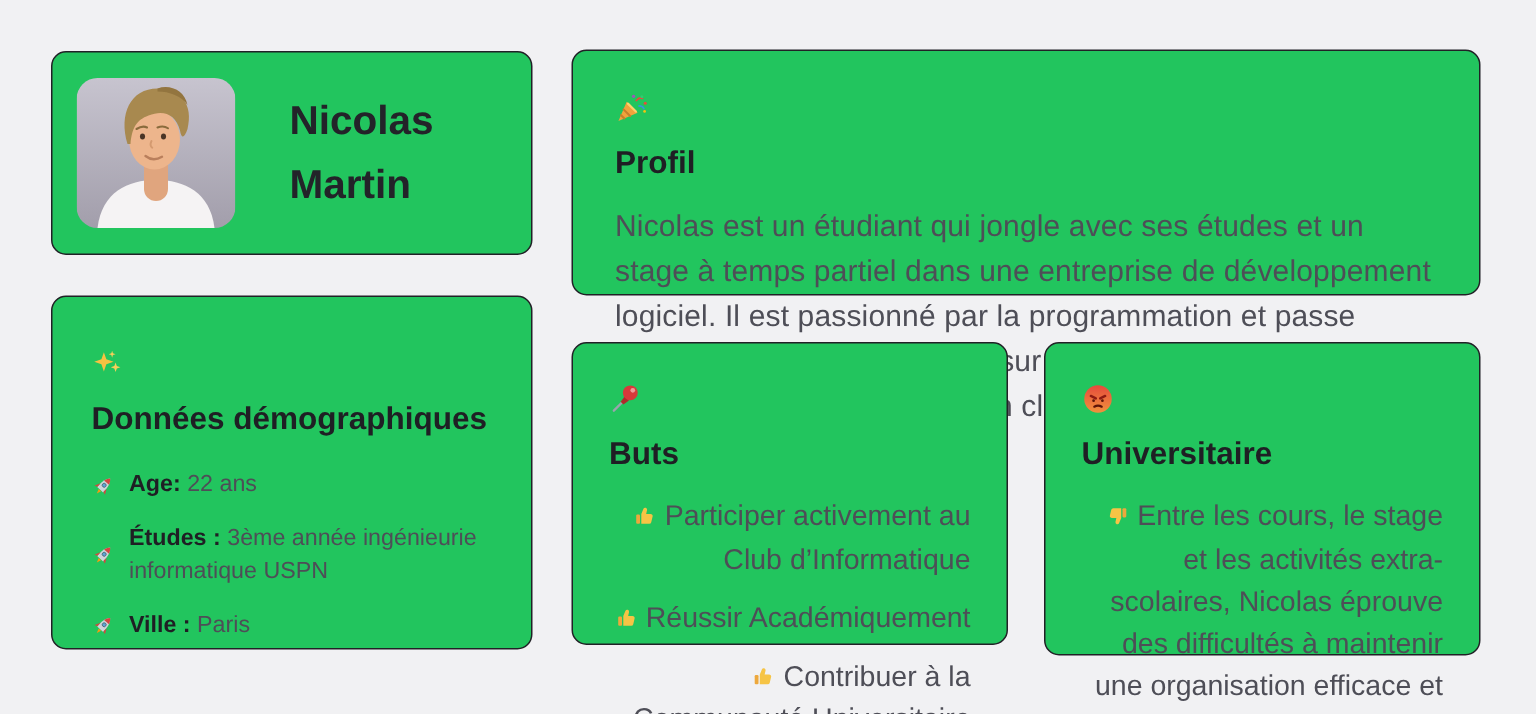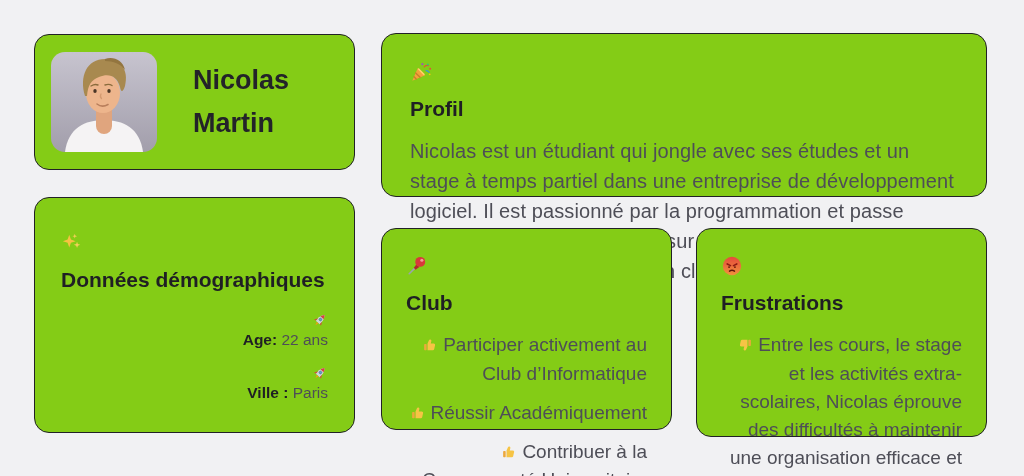--- a/index.html
+++ b/index.html
@@ -6,23 +6,23 @@
   html, body { width: 1024px; height: 476px; overflow: hidden; }
   body {
     background: #f1f1f3;
     font-family: "Liberation Sans", sans-serif;
     color: #1f1f24;
   }
   .canvas { position: relative; width: 1024px; height: 476px; }
 
   .card {
     position: absolute;
-    background: #84cc16;
+    background: #22c55e;
     border: 1.6px solid #212126;
-    border-radius: 15px;
+    border-radius: 10px;
   }
 
   
   .card-name { left: 34px; top: 34px; width: 321px; height: 136px;
     display: flex; align-items: center; padding: 16px; }
   .photo {
     width: 106px; height: 100px; border-radius: 14px; overflow: hidden;
     flex: 0 0 auto;
   }
   .photo svg { display: block; width: 100%; height: 100%; }
@@ -42,22 +42,22 @@
   .icon-lg { width: 22px; height: 22px; flex: 0 0 auto; margin-top: 3px; }
   .icon-lg svg { width: 22px; height: 22px; display: block; }
 
   .body-text {
     margin-top: 12px; font-size: 20px; line-height: 1.5;
     color: #4e4e57; letter-spacing: .1px;
   }
 
   ul.demo-list { list-style: none; margin-top: 17px; }
   ul.demo-list li {
-    display: flex; align-items: flex-end; gap: 1px;
-    margin-bottom: 13px; font-size: 15.5px; line-height: 1.45; color: #4e4e57; flex-direction: column;
+    display: flex; align-items: center; gap: 9px;
+    margin-bottom: 13px; font-size: 15.5px; line-height: 1.45; color: #4e4e57;
   }
   ul.demo-list b { color: #1f1f24; font-weight: 700; }
   .icon-sm { width: 16px; height: 16px; flex: 0 0 auto; display: inline-block; }
   .icon-sm svg { width: 16px; height: 16px; display: block; }
 
   .bullet-list { margin-top: 13px; }
   .bullet-item { font-size: 19px; line-height: 1.48; color: #4e4e57; margin-bottom: 11px; text-align: right; }
   .bullet-item .icon-sm { vertical-align: -2px; margin-right: 5px; }
 </style>
 </head>
@@ -144,36 +144,51 @@
               <g transform="rotate(42 12 12)">
             <path d="M12 2 C15 5 16 9 16 13 L16 17 L8 17 L8 13 C8 9 9 5 12 2 Z" fill="#cdd5db"></path>
             <path d="M12 2 C13.5 3.5 14.6 5.4 15.3 7.5 L8.7 7.5 C9.4 5.4 10.5 3.5 12 2 Z" fill="#d64541"></path>
             <circle cx="12" cy="11" r="2" fill="#5aa7d6" stroke="#37474f" stroke-width="0.6"></circle>
             <path d="M8 12 L5 17.5 L8 16.6 Z" fill="#d64541"></path>
             <path d="M16 12 L19 17.5 L16 16.6 Z" fill="#d64541"></path>
             <path d="M10.3 17.4 L13.7 17.4 L12 22 Z" fill="#f39c12"></path>
           </g>
             </svg>
         </span>
+        <span class="item-text"><b>Études :</b> <span>3ème année ingénieurie informatique USPN</span></span>
+      </li>
+      <li>
+        <span class="icon-sm">
+          <svg viewBox="0 0 24 24">
+              <g transform="rotate(42 12 12)">
+            <path d="M12 2 C15 5 16 9 16 13 L16 17 L8 17 L8 13 C8 9 9 5 12 2 Z" fill="#cdd5db"></path>
+            <path d="M12 2 C13.5 3.5 14.6 5.4 15.3 7.5 L8.7 7.5 C9.4 5.4 10.5 3.5 12 2 Z" fill="#d64541"></path>
+            <circle cx="12" cy="11" r="2" fill="#5aa7d6" stroke="#37474f" stroke-width="0.6"></circle>
+            <path d="M8 12 L5 17.5 L8 16.6 Z" fill="#d64541"></path>
+            <path d="M16 12 L19 17.5 L16 16.6 Z" fill="#d64541"></path>
+            <path d="M10.3 17.4 L13.7 17.4 L12 22 Z" fill="#f39c12"></path>
+          </g>
+            </svg>
+        </span>
         <span class="item-text"><b>Ville :</b> <span>Paris</span></span>
       </li>
     </ul>
   </section>
 
   <section class="card card-buts">
     <div class="sec-head">
       <span class="icon-lg">
         <svg viewBox="0 0 24 24">
           <path d="M10 14 L3.5 20.5" stroke="#9aa4ad" stroke-width="1.7" stroke-linecap="round"></path>
           <path d="M11.5 10 L14.5 13 L10.5 16 L8.5 14 Z" fill="#b02a2b"></path>
           <circle cx="15.5" cy="7.5" r="5.4" fill="#d8393a"></circle>
           <circle cx="17.3" cy="5.7" r="1.7" fill="#f09a9a"></circle>
         </svg>
       </span>
-      <h2>Club</h2>
+      <h2>Buts</h2>
     </div>
     <div class="bullet-list">
       <p class="bullet-item"><span class="icon-sm"><svg viewBox="0 0 24 24">
               <rect x="3.2" y="10.6" width="3.8" height="9.2" rx="1.1" fill="#eda83c"></rect>
               <path d="M8.3 19.8 h7.9 a2.1 2.1 0 0 0 2.05 -1.6 l1.35 -5.7 a2.1 2.1 0 0 0 -2.05 -2.6 h-4.4 l0.9 -3.95 a1.9 1.9 0 0 0 -3.6 -1.1 l-2.15 5.05 Z" fill="#f6c445"></path>
             </svg></span><span>Participer activement au Club d’Informatique</span></p>
       <p class="bullet-item"><span class="icon-sm"><svg viewBox="0 0 24 24">
               <rect x="3.2" y="10.6" width="3.8" height="9.2" rx="1.1" fill="#eda83c"></rect>
               <path d="M8.3 19.8 h7.9 a2.1 2.1 0 0 0 2.05 -1.6 l1.35 -5.7 a2.1 2.1 0 0 0 -2.05 -2.6 h-4.4 l0.9 -3.95 a1.9 1.9 0 0 0 -3.6 -1.1 l-2.15 5.05 Z" fill="#f6c445"></path>
             </svg></span><span>Réussir Académiquement</span></p>
@@ -194,21 +209,21 @@
               <stop offset="1" stop-color="#f0923c"></stop>
             </linearGradient>
           </defs>
           <circle cx="12" cy="12" r="10" fill="url(#agrad)"></circle>
           <path d="M6.8 9.8 L10.4 11.6 M17.2 9.8 L13.6 11.6" stroke="#8e1a12" stroke-width="1.8" stroke-linecap="round"></path>
           <circle cx="8.8" cy="13.2" r="1" fill="#5d1408"></circle>
           <circle cx="15.2" cy="13.2" r="1" fill="#5d1408"></circle>
           <path d="M9.3 17.6 Q12 15.9 14.7 17.6" stroke="#5d1408" stroke-width="1.6" fill="none" stroke-linecap="round"></path>
         </svg>
       </span>
-      <h2>Frustrations</h2>
+      <h2>Universitaire</h2>
     </div>
     <div class="bullet-list">
       <p class="bullet-item"><span class="icon-sm"><svg viewBox="0 0 24 24">
               <g transform="rotate(180 12 12)">
                 <rect x="3.2" y="10.6" width="3.8" height="9.2" rx="1.1" fill="#eda83c"></rect>
                 <path d="M8.3 19.8 h7.9 a2.1 2.1 0 0 0 2.05 -1.6 l1.35 -5.7 a2.1 2.1 0 0 0 -2.05 -2.6 h-4.4 l0.9 -3.95 a1.9 1.9 0 0 0 -3.6 -1.1 l-2.15 5.05 Z" fill="#f6c445"></path>
               </g>
             </svg></span><span>Entre les cours, le stage et les activités extra-scolaires, Nicolas éprouve des difficultés à maintenir une organisation efficace et à éviter les conflits d’emploi du temps.</span></p>
     </div>
   </section>

